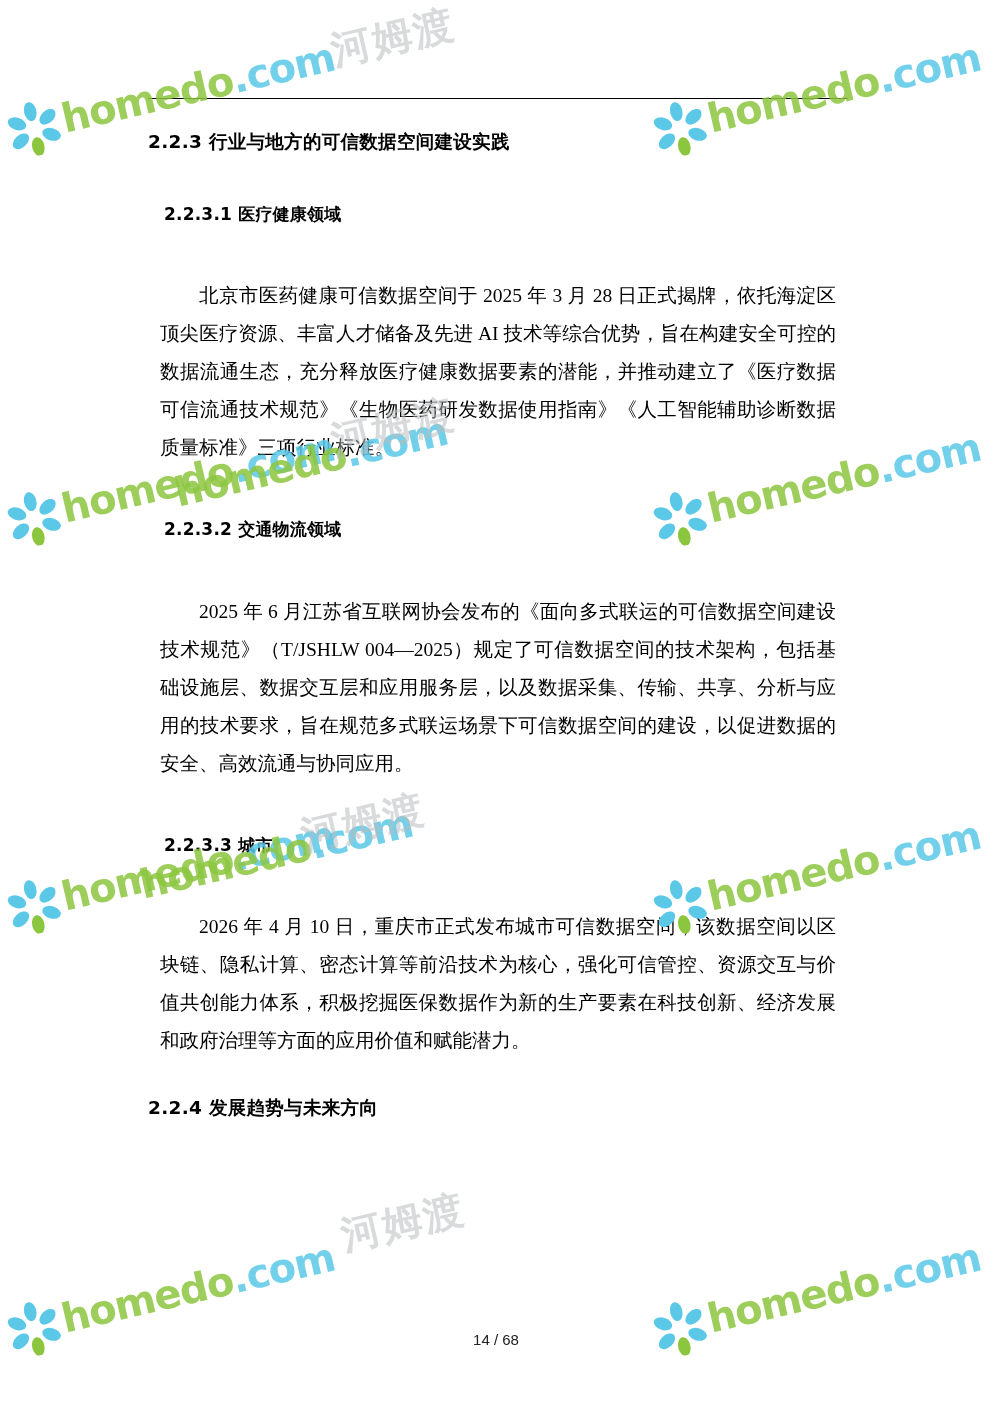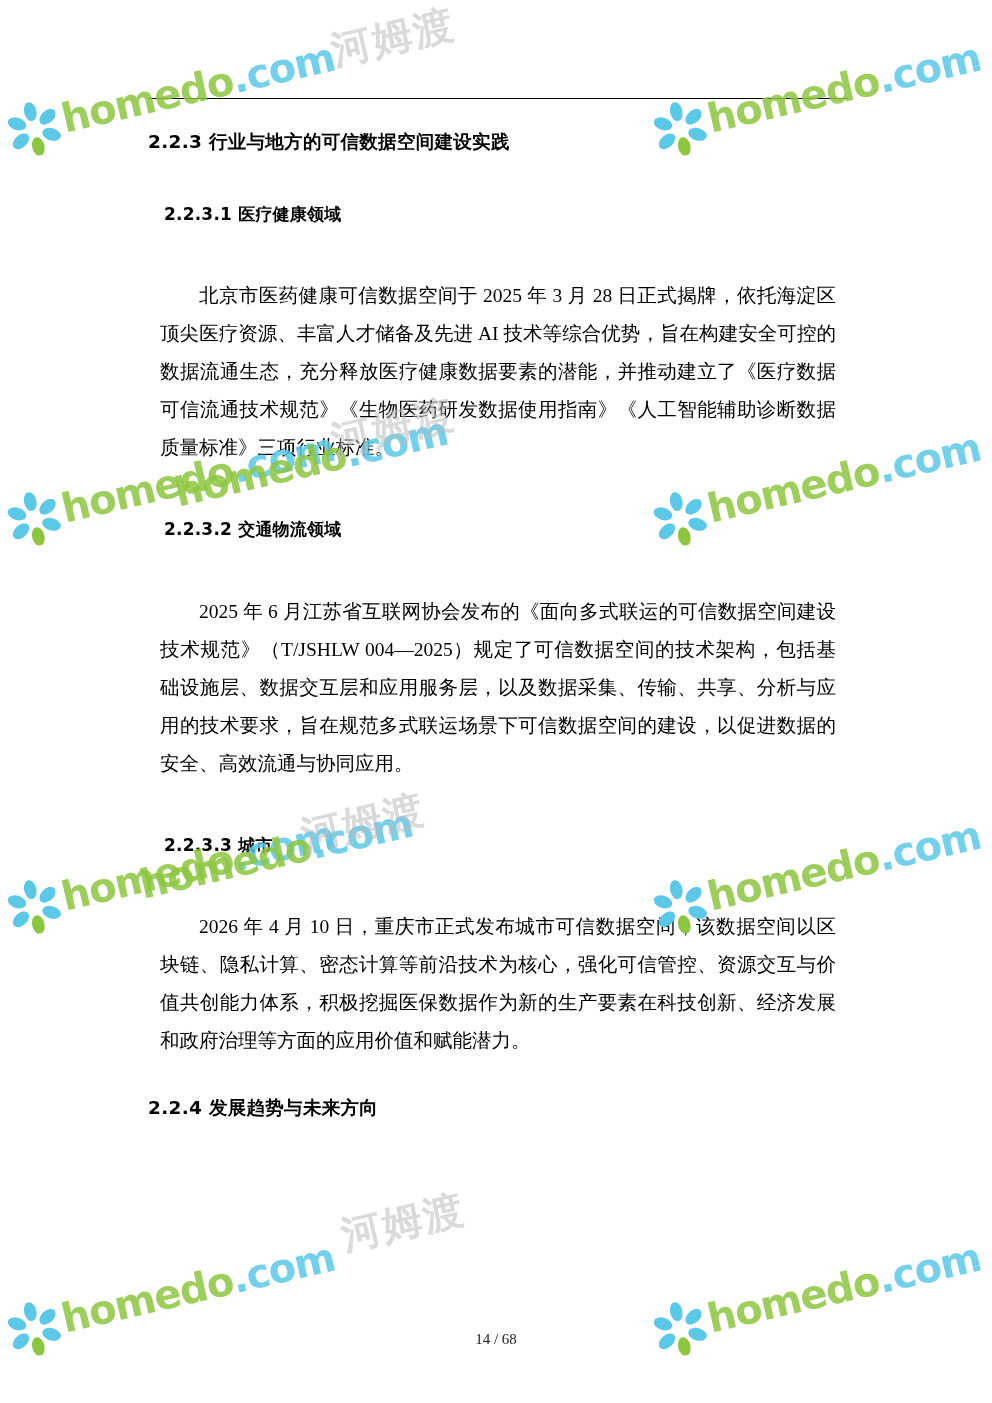--- a/index.html
+++ b/index.html
@@ -71,21 +71,21 @@
   }
   .gap-lg { height: 30px; }
   .gap-md { height: 22px; }
   .gap-sm { height: 14px; }
   .footer {
     position: absolute;
     left: 0;
     top: 1331px;
     width: 992px;
     text-align: center;
-    font-family: Liberation Serif, serif;
+    font-family: Liberation Sans, sans-serif;
     font-size: 15px;
     color: #222;
   }
 
   
   .wm-layer {
     position: absolute;
     left: 0; top: 0;
     width: 992px; height: 1403px;
     pointer-events: none;

